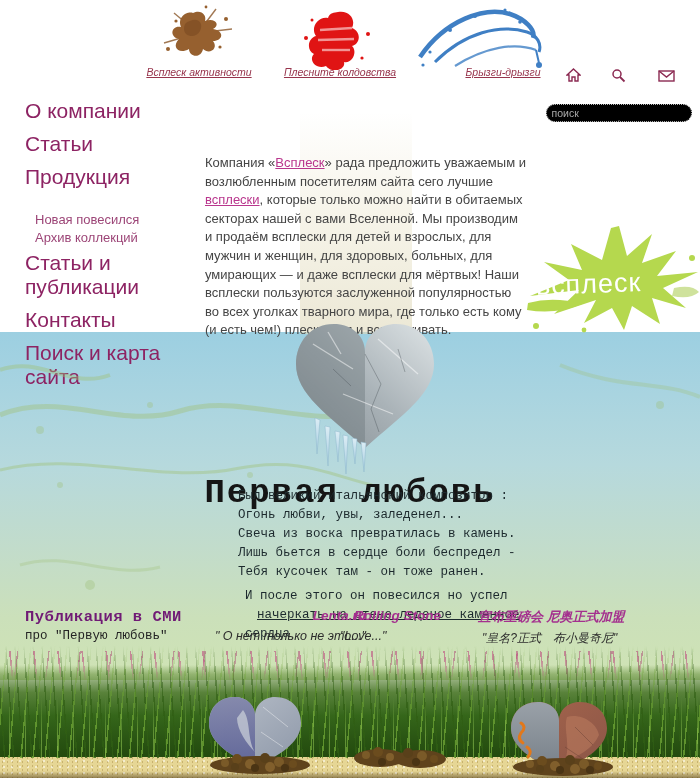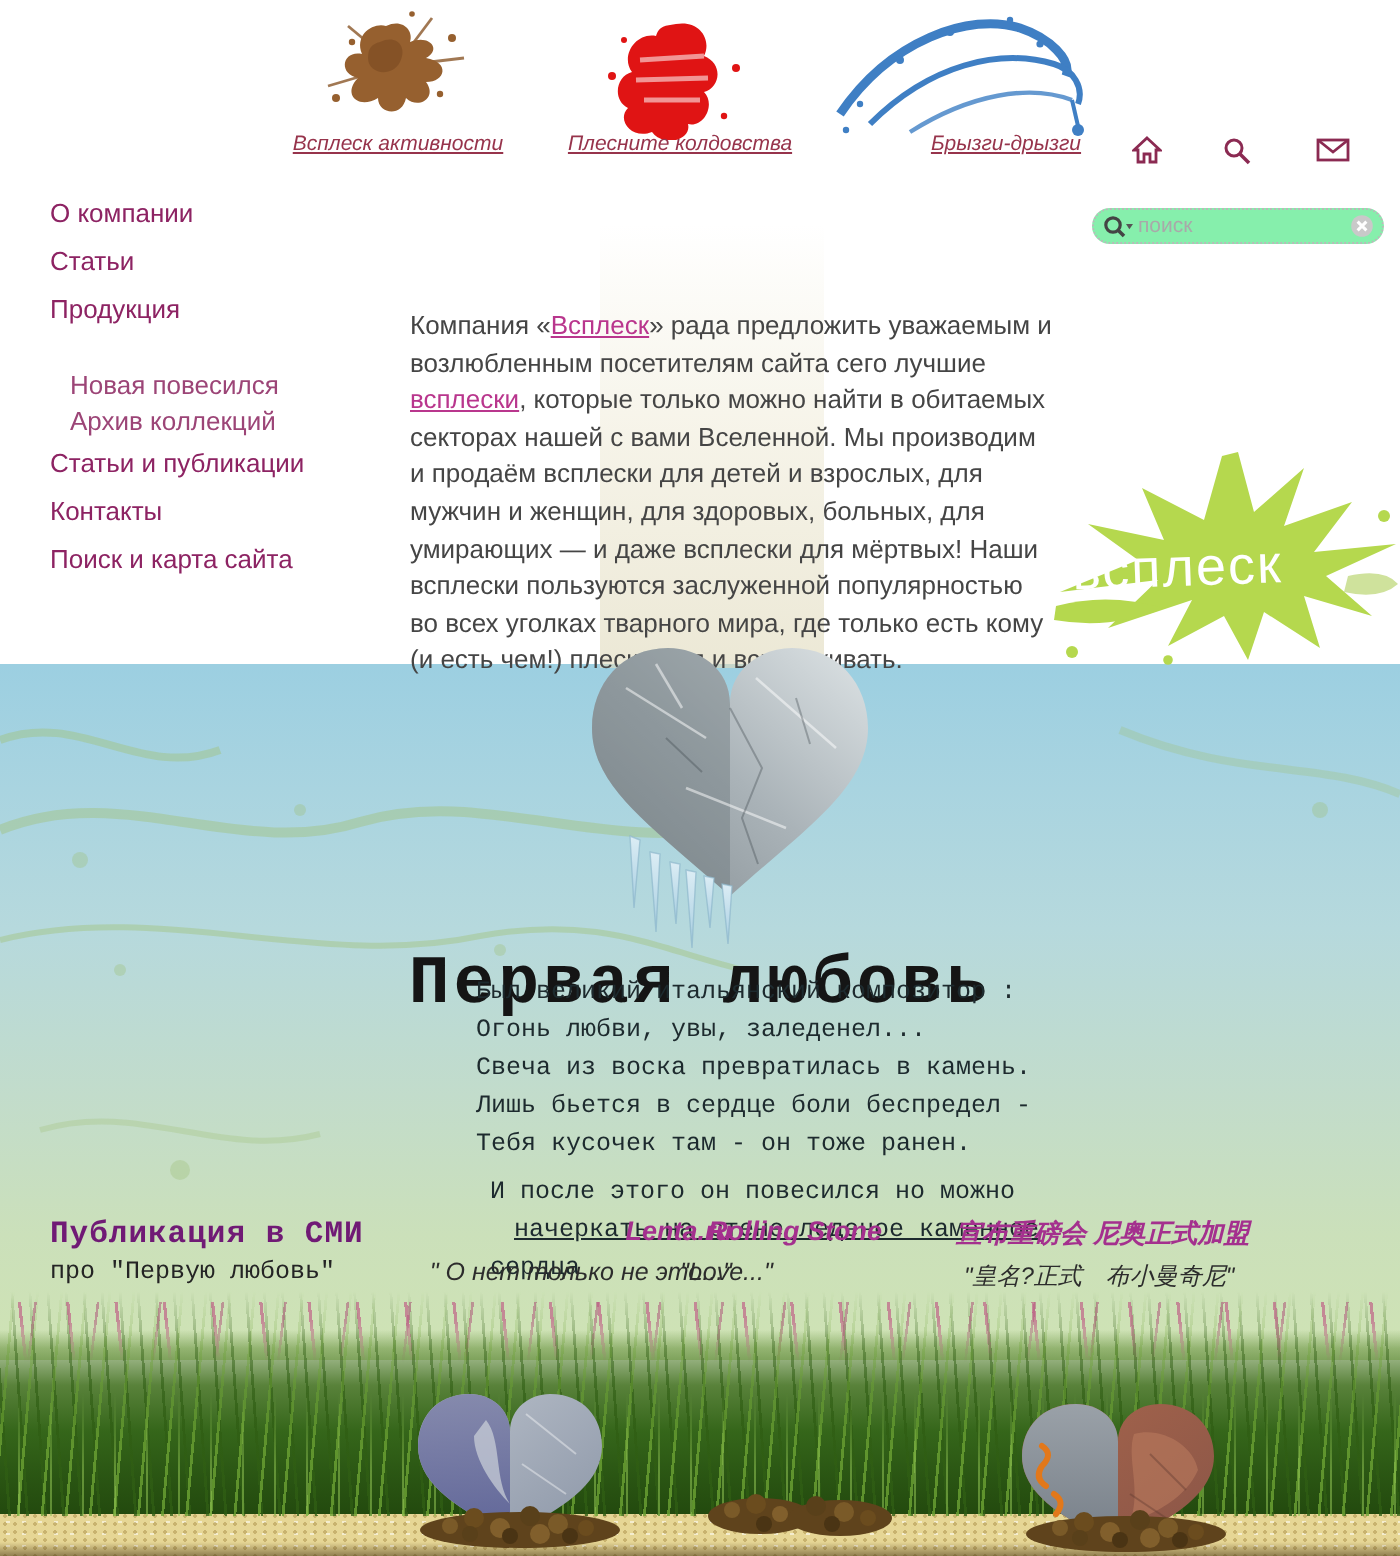--- a/index.html
+++ b/index.html
@@ -35,31 +35,31 @@
      background:repeating-linear-gradient(84deg,transparent 0 12px,rgba(190,88,132,.65) 12px 13.6px,transparent 13.6px 24px),
                 repeating-linear-gradient(97deg,transparent 0 17px,rgba(170,70,115,.5) 17px 18.3px,transparent 18.3px 31px);
      -webkit-mask:linear-gradient(to bottom,#000 30%,transparent 100%);
              mask:linear-gradient(to bottom,#000 30%,transparent 100%);}
 
   
   .splash-link{position:absolute;display:block;text-decoration:none;}
   .splash-caption{position:absolute;font-size:10.5px;font-style:italic;color:#97344c;
       text-decoration:underline;text-align:center;width:120px;top:66px;cursor:pointer;}
   .top-icons a{position:absolute;top:68px;display:block;width:16px;height:16px;cursor:pointer;}
-  .searchbox{position:absolute;left:546px;top:104px;width:146px;height:18px;background:#86efac;
-      border:1px dotted #b9b9b9;border-radius:10px;display:flex;align-items:center;padding:0 4px;box-sizing:border-box;}
+  .searchbox{position:absolute;left:546px;top:104px;width:146px;height:18px;background:#000000;
+      border:1px dotted #b9b9b9;border-radius:10px;display:flex;align-items:center;padding:0 4px;box-sizing:border-box;flex-direction:column;}
   .searchbox input{flex:1;border:none;outline:none;font-size:10.5px;color:#777;background:transparent;
       font-family:"Liberation Sans",sans-serif;min-width:0;}
   .searchbox input::placeholder{color:#a9a9a9;}
 
   
   .nav{position:absolute;left:25px;top:99px;width:185px;}
   .nav ul{list-style:none;margin:0;padding:0;}
   .nav li{cursor:pointer;}
-  .nav li.main{font-size:13px;color:#8d2363;margin-bottom:9px;}
+  .nav li.main{font-size:21px;color:#8d2363;margin-bottom:9px;}
   .nav li.sub{font-size:13px;color:#9c4577;margin:0 0 3px 10px;}
   .nav li.sub.first{margin-top:1px;}
   .nav li.gap{margin-top:6px;}
 
   
   .about{position:absolute;left:205px;top:141px;width:322px;font-size:13px;line-height:18.6px;color:#454545;}
   .about a{color:#b9368d;text-decoration:underline;cursor:pointer;}
 
   
   .logo-splash{position:absolute;left:524px;top:218px;width:176px;height:116px;}
@@ -281,21 +281,21 @@
     </g>
   </svg>
 
   <h1 class="feature-title">Первая любовь</h1>
   <div class="poem">
     <span>Был великий итальянский композитор :</span>
     <span>Огонь любви, увы, заледенел...</span>
     <span>Свеча из воска превратилась в камень.</span>
     <span>Лишь бьется в сердце боли беспредел -</span>
     <span>Тебя кусочек там - он тоже ранен.</span>
-    <span class="stanza2">И после этого он повесился но можно</span>
+    <span class="stanza2">И после этого он повесился но успел</span>
     <span style="margin-left:19px;text-decoration:underline;">начеркать на стене леденое каменное</span>
     <span style="margin-left:7px;">сердца</span>
   </div>
 
   <div class="pubs">
     <div class="pub-head">Публикация в СМИ</div>
     <div class="pub-sub">про "Первую любовь"</div>
     <div class="pub-col col2">
       <div class="pub-src">Lenta.ru</div>
       <div class="pub-quote">" О нет только не это..."</div>

